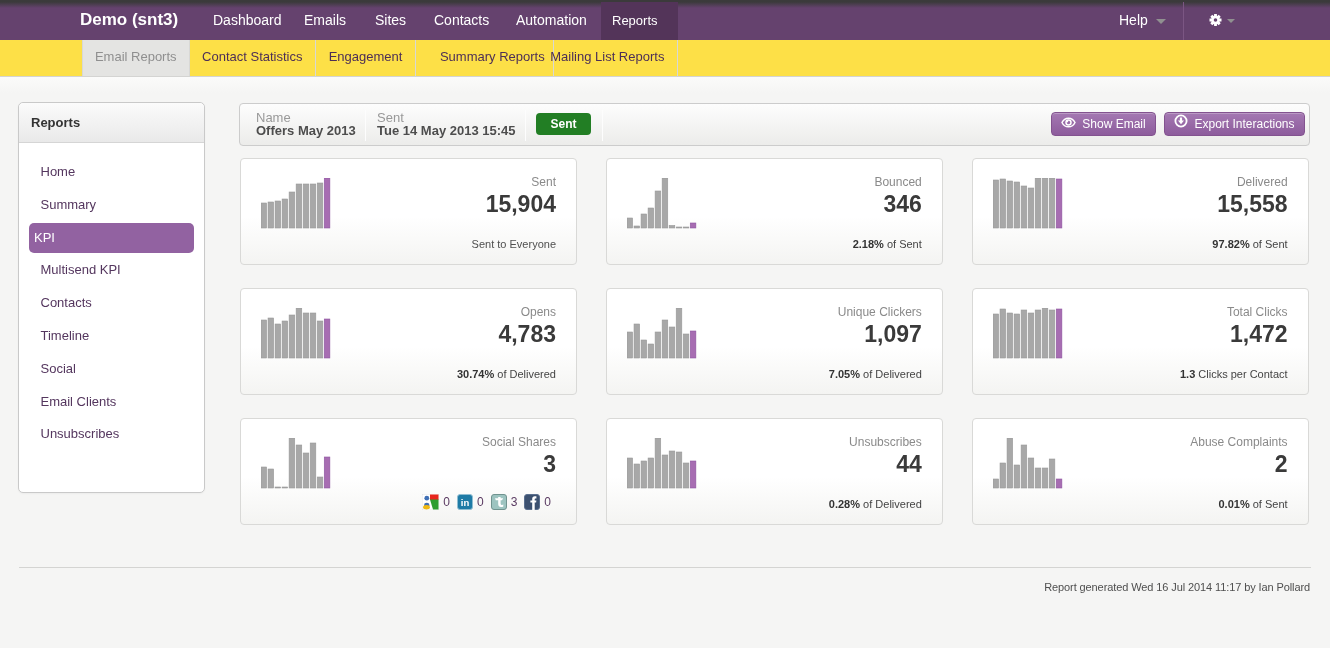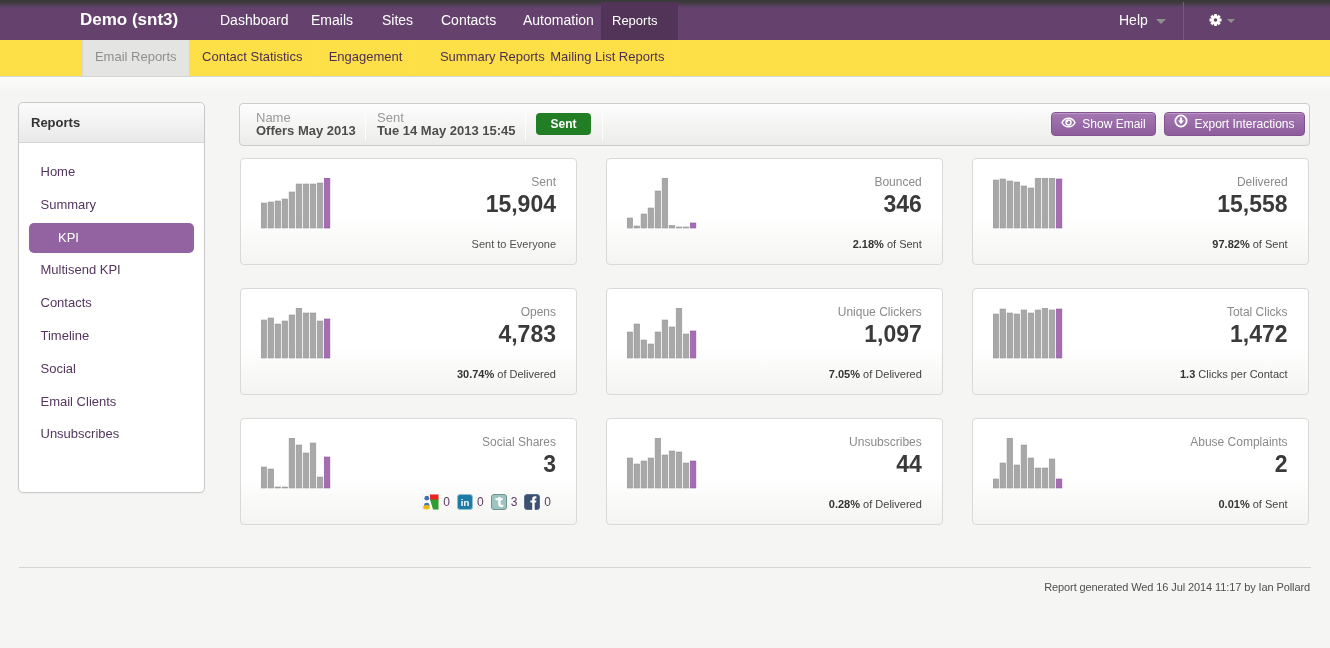--- a/index.html
+++ b/index.html
@@ -2,21 +2,21 @@
 <html><head><meta charset="utf-8"><title>Demo (snt3) - Reports</title>
 <style>
 * { margin:0; padding:0; box-sizing:border-box; }
 html,body { width:1330px; height:648px; font-family:"Liberation Sans",sans-serif; background:#f5f5f4; overflow:hidden; }
 #page { position:relative; width:1330px; height:648px; }
 
 
 #topnav { position:absolute; left:0; top:0; width:1330px; height:40px;
   background:linear-gradient(to bottom, #3b3a3b 0px, #3b3a3b 2px, #65426e 8px, #65426e 100%); }
 #brand { position:absolute; left:80px; top:0; line-height:39px; color:#fff; font-size:17px; font-weight:bold; }
-.navitem { position:absolute; top:0; line-height:41px; color:#fff; font-size:14px;margin-left:7px; }
+.navitem { position:absolute; top:0; line-height:41px; color:#fff; font-size:14px; }
 #navactive { position:absolute; left:601px; top:2px; width:77px; height:38px; background:#533459; color:#fff;
   font-size:13px; padding-left:11px; line-height:38px; }
 #helpwrap { position:absolute; left:1119px; top:0; line-height:41px; color:#fff; font-size:14px; }
 .caret { display:inline-block; width:0; height:0; border-left:5px solid transparent; border-right:5px solid transparent;
   border-top:5px solid #909090; margin-left:8px; vertical-align:middle; }
 #topsep { position:absolute; left:1183px; top:2px; width:1px; height:38px; background:#7b5683; }
 #gearwrap { position:absolute; left:1209px; top:13px; }
 #gearwrap .caret { margin-left:5px; margin-top:-4px; border-left-width:4px; border-right-width:4px; border-top-width:4.5px; }
 
 
@@ -29,21 +29,21 @@
 
 #glow { position:absolute; left:0; top:77px; width:1330px; height:16px; background:linear-gradient(#fbfbfa,#f5f5f4); }
 
 
 #sidebar { position:absolute; left:18px; top:102px; width:187px; height:391px; background:#fff;
   border:1px solid #c9c9c9; border-radius:5px; box-shadow:0 1px 2px rgba(0,0,0,0.04); }
 #sidehead { height:40px; line-height:40px; padding-left:12px; font-size:13px; font-weight:bold; color:#333;
   background:linear-gradient(#fbfbfb,#e9e9e9); border-bottom:1px solid #d5d5d5; border-radius:5px 5px 0 0; }
 #sidelist { padding-top:13px; }
 .sitem { height:32.8px; line-height:32.8px; padding-left:21.5px; font-size:13px; color:#54365e; }
-.sitem.active { background:#9262a1; color:#fff; margin:0 10px; padding-left:29px; height:30px; line-height:30px;
+.sitem.active { background:#9262a1; color:#fff; margin:0 10px; padding-left:5px; height:30px; line-height:30px;
   border-radius:5px; margin-top:1.4px; margin-bottom:1.4px; }
 
 
 #hbar { position:absolute; left:239px; top:103px; width:1071px; height:43px;
   background:linear-gradient(#fdfdfd,#ececea); border:1px solid #cccccc; border-radius:4px; }
 .hsep { position:absolute; top:6px; width:1px; height:31px; background:#d0d0d0; border-right:1px solid #fdfdfd; }
 .hlabel { position:absolute; top:6px; font-size:13px; color:#999; }
 .hvalue { position:absolute; top:19px; font-size:13px; font-weight:bold; color:#4d4d4d; }
 #badge { position:absolute; left:296px; top:9px; width:55px; height:22px; background:#227e24; border-radius:4px;
   color:#fff; font-size:12px; font-weight:bold; text-align:center; line-height:22px; }

